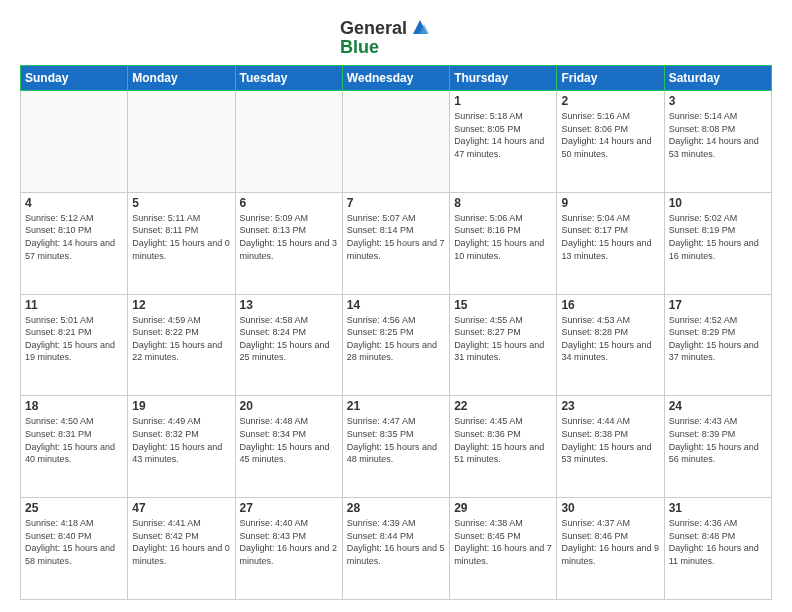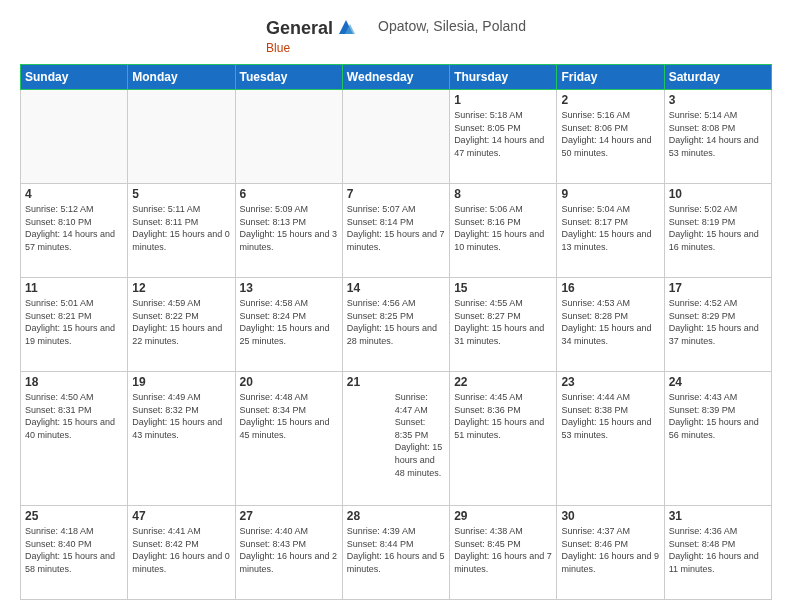--- a/index.html
+++ b/index.html
@@ -29,23 +29,23 @@
       align-items: center;
       gap: 0px;
     }
     .logo-text-general {
       font-size: 18px;
       font-weight: bold;
       color: #333;
       line-height: 1;
     }
     .logo-text-blue {
-      font-size: 12px;
-      font-weight: normal;
-      color: #c2410c;
+      font-size: 18px;
+      font-weight: bold;
+      color: #15803d;
       line-height: 1;
     }
     .title-block {
       text-align: right;
     }
     .month-title {
       font-size: 32px;
       font-weight: bold;
       color: #333;
       line-height: 1.1;
@@ -105,21 +105,20 @@
           <span class="logo-text-general">General</span>
           <svg width="22" height="22" viewBox="0 0 22 22" style="margin-left:2px;margin-top:-2px;">
             <polygon points="4,18 11,4 18,18" fill="#1a6fc4"></polygon>
             <polygon points="10,18 15,8 20,18" fill="#4a9fd4" opacity="0.7"></polygon>
           </svg>
         </div>
         <span class="logo-text-blue">Blue</span>
       </div>
     </div>
     <div class="title-block">
-      <div class="subtitle">Opatow, Silesia, Poland</div>
     </div>
   </div>
 
   <table class="calendar">
     <thead>
       <tr>
         <th>Sunday</th>
         <th>Monday</th>
         <th>Tuesday</th>
         <th>Wednesday</th>
@@ -255,21 +254,21 @@
 Daylight: 15 hours and 43 minutes.</div>
           </td>
           <td>
             <span class="day-num">20</span>
             <div class="day-info" style="white-space: pre-line;">Sunrise: 4:48 AM
 Sunset: 8:34 PM
 Daylight: 15 hours and 45 minutes.</div>
           </td>
           <td>
             <span class="day-num">21</span>
-            <div class="day-info" style="white-space: pre-line; margin-left: 48px;">Sunrise: 4:47 AM
+            <div class="day-info" style="white-space: pre-line;">Sunrise: 4:47 AM
 Sunset: 8:35 PM
 Daylight: 15 hours and 48 minutes.</div>
           </td>
           <td>
             <span class="day-num">22</span>
             <div class="day-info" style="white-space: pre-line;">Sunrise: 4:45 AM
 Sunset: 8:36 PM
 Daylight: 15 hours and 51 minutes.</div>
           </td>
           <td>

